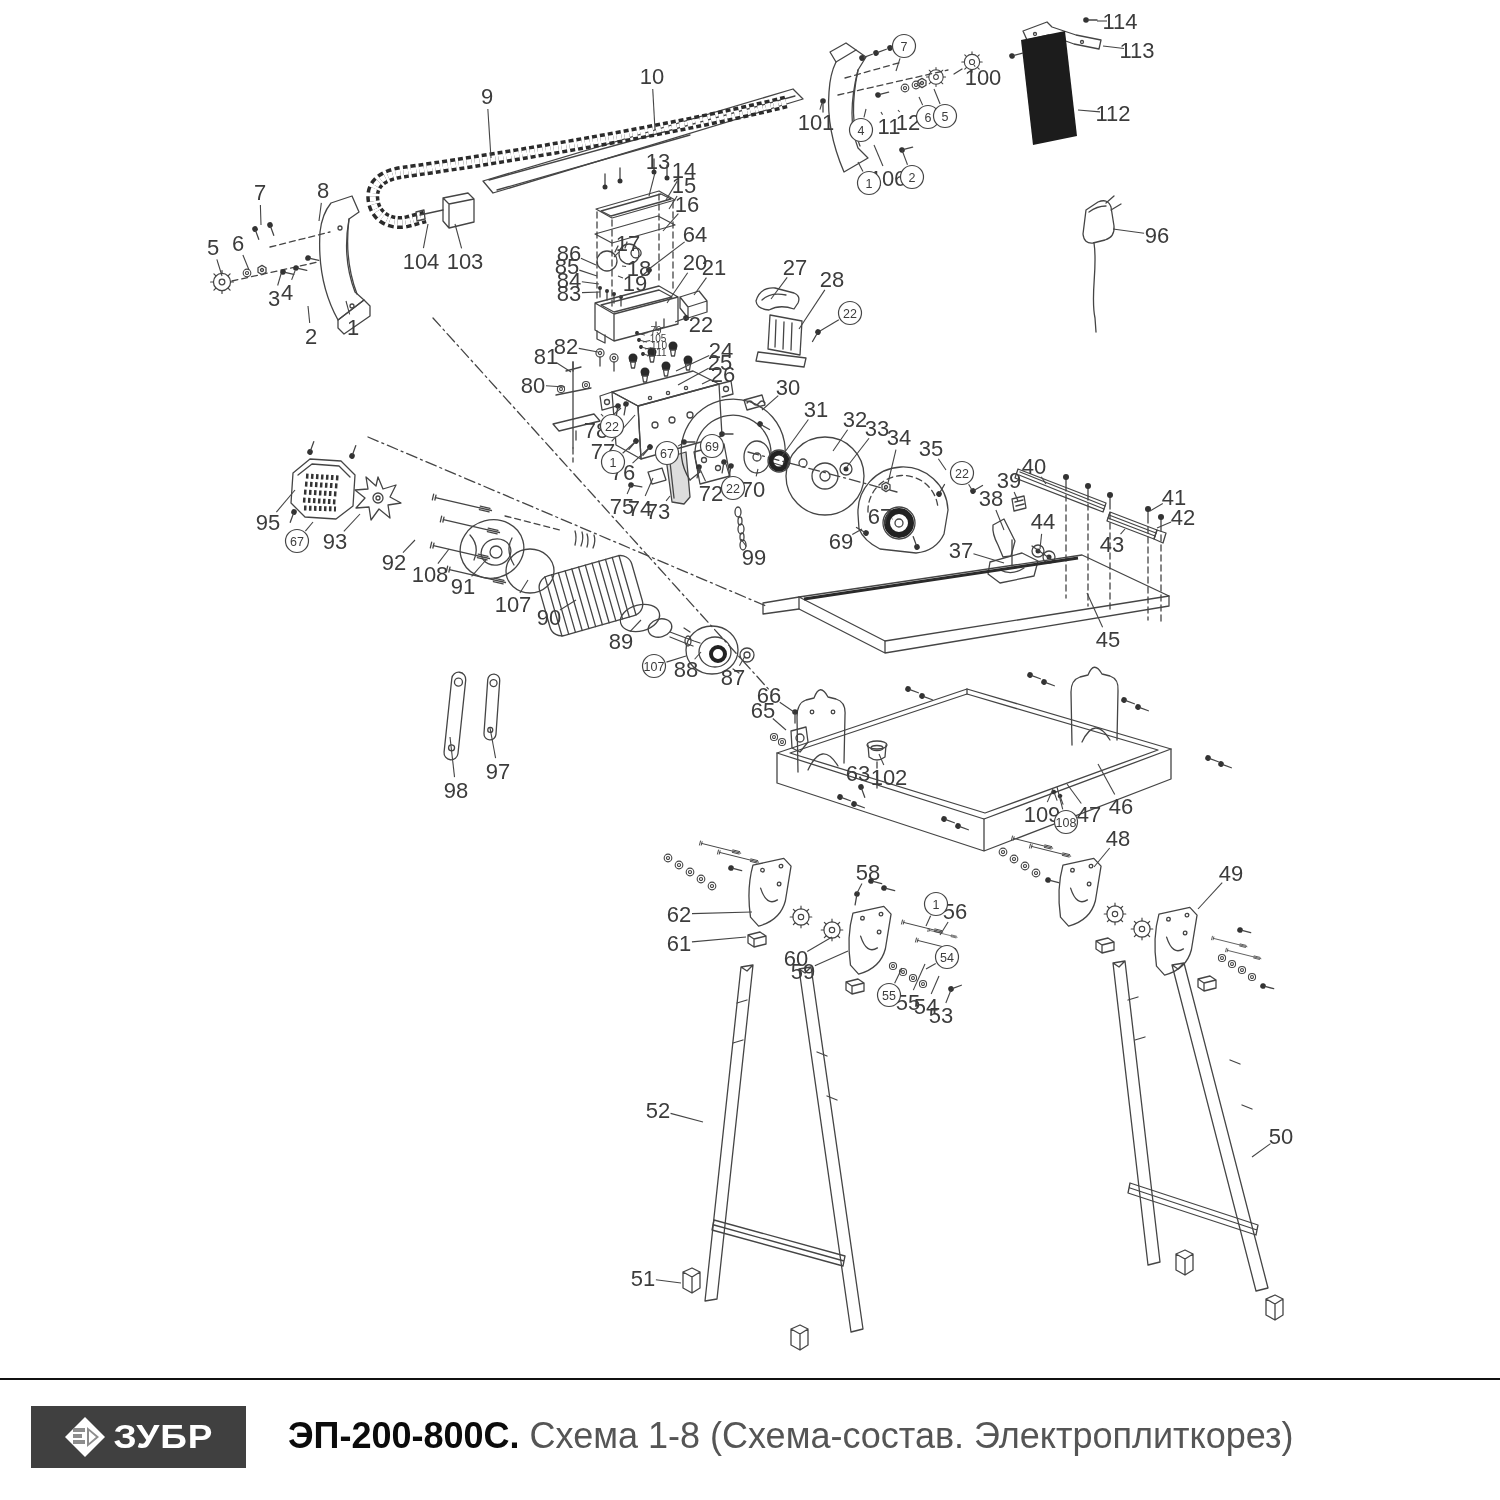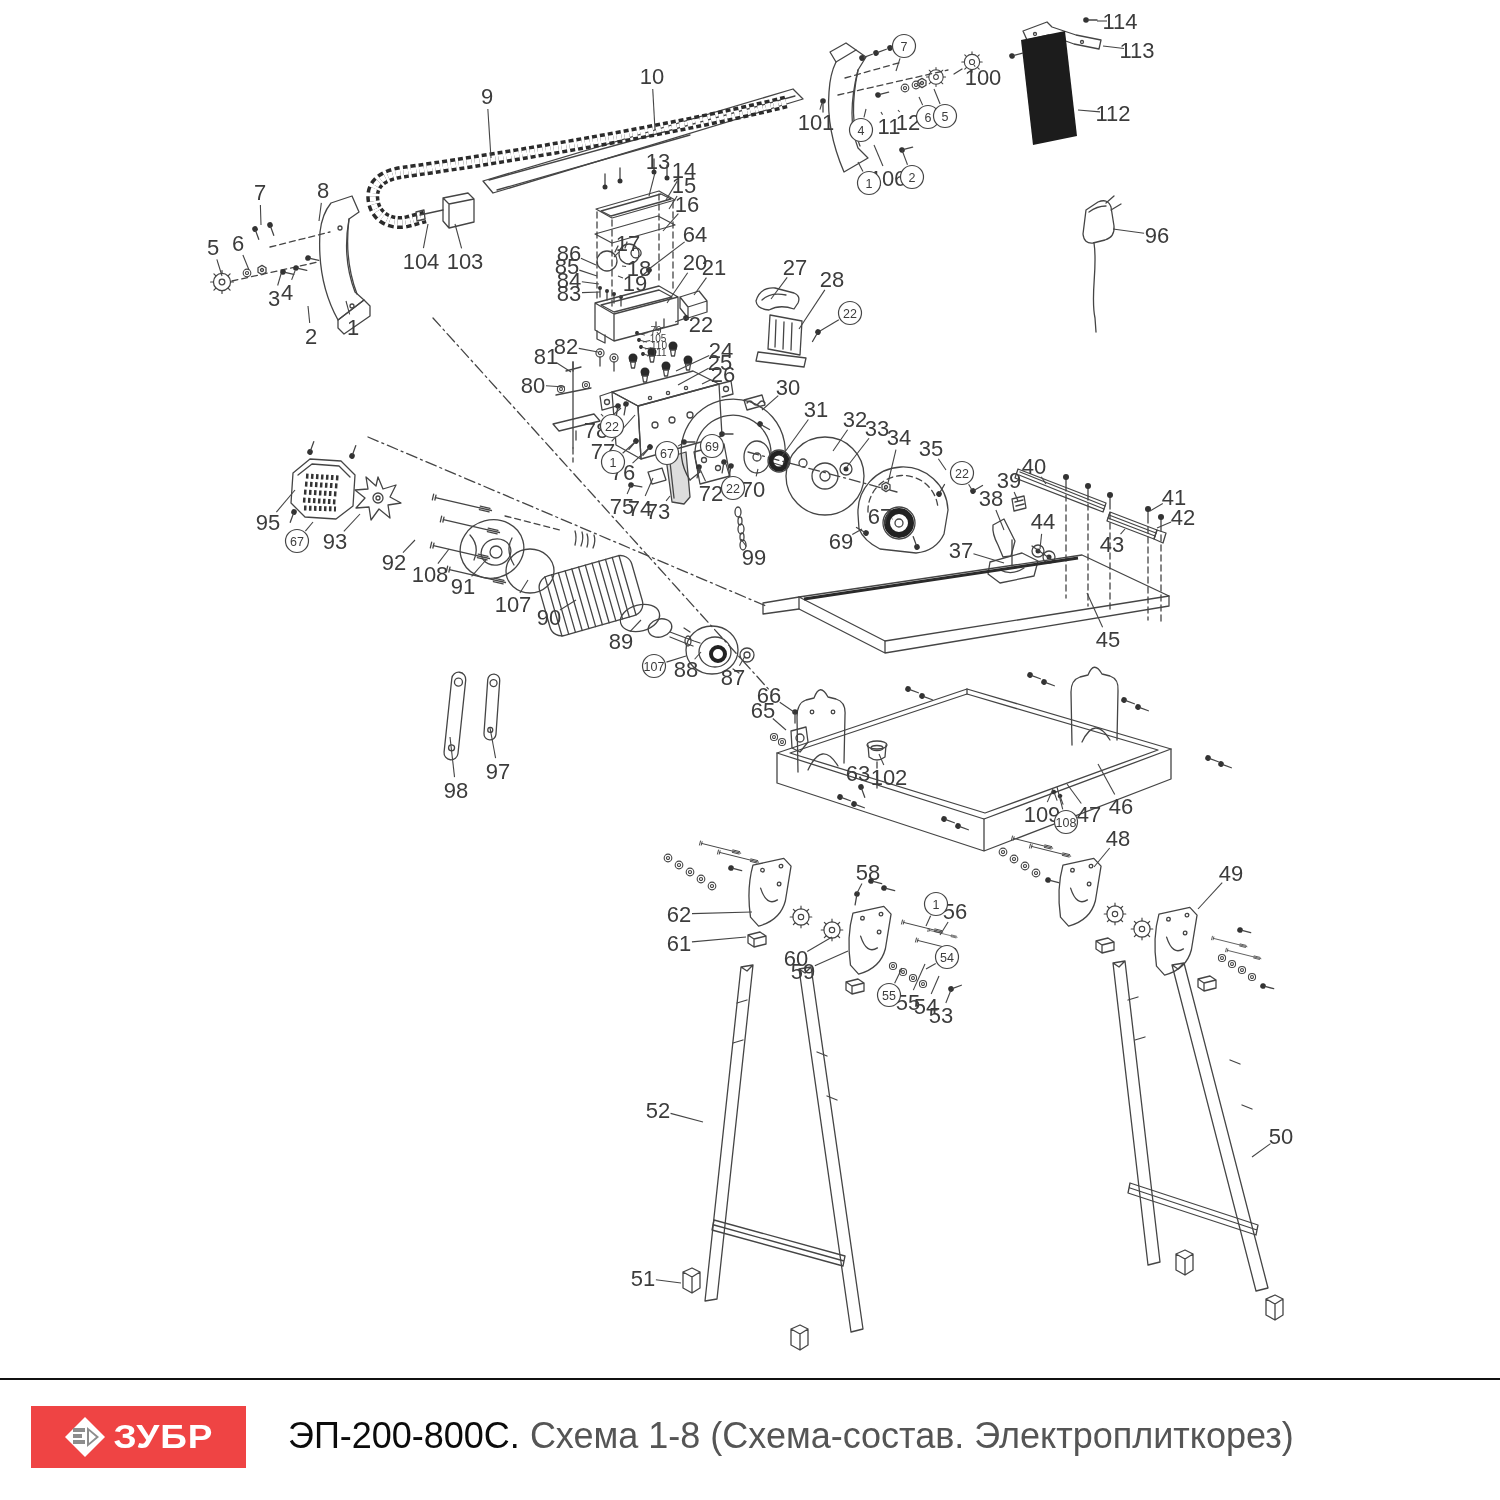--- a/index.html
+++ b/index.html
@@ -9,27 +9,27 @@
   
   .ln{stroke:#454545;stroke-width:1.3;fill:none;stroke-linecap:round;stroke-linejoin:round;}
   .fd{fill:#1c1c1c;stroke:none;}
   .dsh{stroke-dasharray:6 4;}
   .dd{stroke-dasharray:11 4 2 4;}
   text.lbl{font-family:"Liberation Sans",sans-serif;font-size:22px;fill:#3c3c3c;text-anchor:middle;}
   text.sml{font-family:"Liberation Sans",sans-serif;font-size:10px;fill:#3c3c3c;text-anchor:middle;}
   text.crc{font-family:"Liberation Sans",sans-serif;font-size:12.5px;fill:#3c3c3c;text-anchor:middle;}
   
   #footer-rule{position:absolute;left:0;top:1378px;width:1500px;height:0;border-top:2px solid #111;}
-  #brandbox{position:absolute;left:31px;top:1406px;width:215px;height:62px;background:#ef4444;
+  #brandbox{position:absolute;left:31px;top:1406px;width:215px;height:62px;background:#404040;
             display:flex;align-items:center;justify-content:center;gap:6px;}
   #brandbox .brandtxt{color:#fff;font-weight:700;font-size:37px;letter-spacing:1px;
             font-family:"Liberation Sans",sans-serif;transform:scaleY(.92);}
   #titleline{position:absolute;left:288px;top:1415px;width:1180px;white-space:nowrap;
             font-family:"Liberation Sans",sans-serif;font-size:36px;}
-  #titleline .model{font-weight:400;color:#0b0b0b;}
+  #titleline .model{font-weight:700;color:#0b0b0b;}
   #titleline .subtitle{font-weight:400;color:#555;}
 </style>
 </head>
 <body>
 
 <div id="page">
 
 <svg id="art" width="1500" height="1395" viewBox="0 0 1500 1395">
   <defs>
     <g id="scr">

